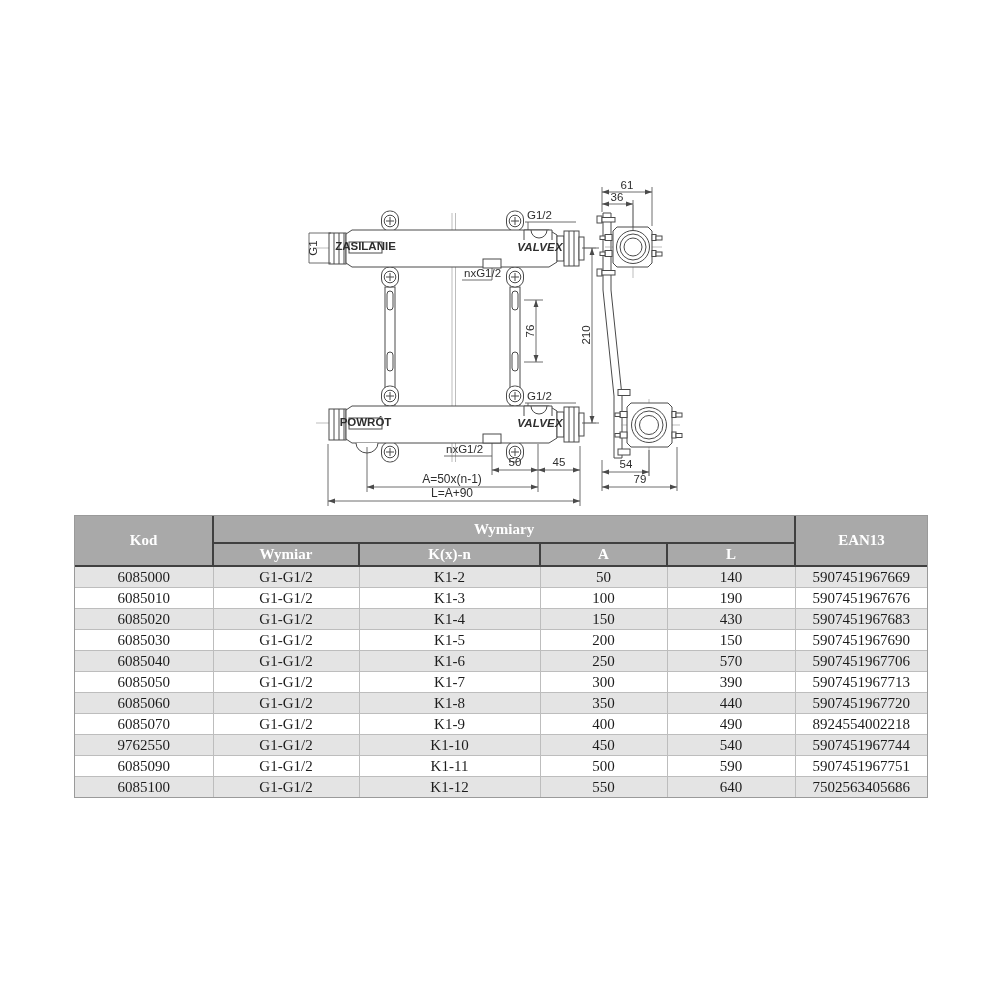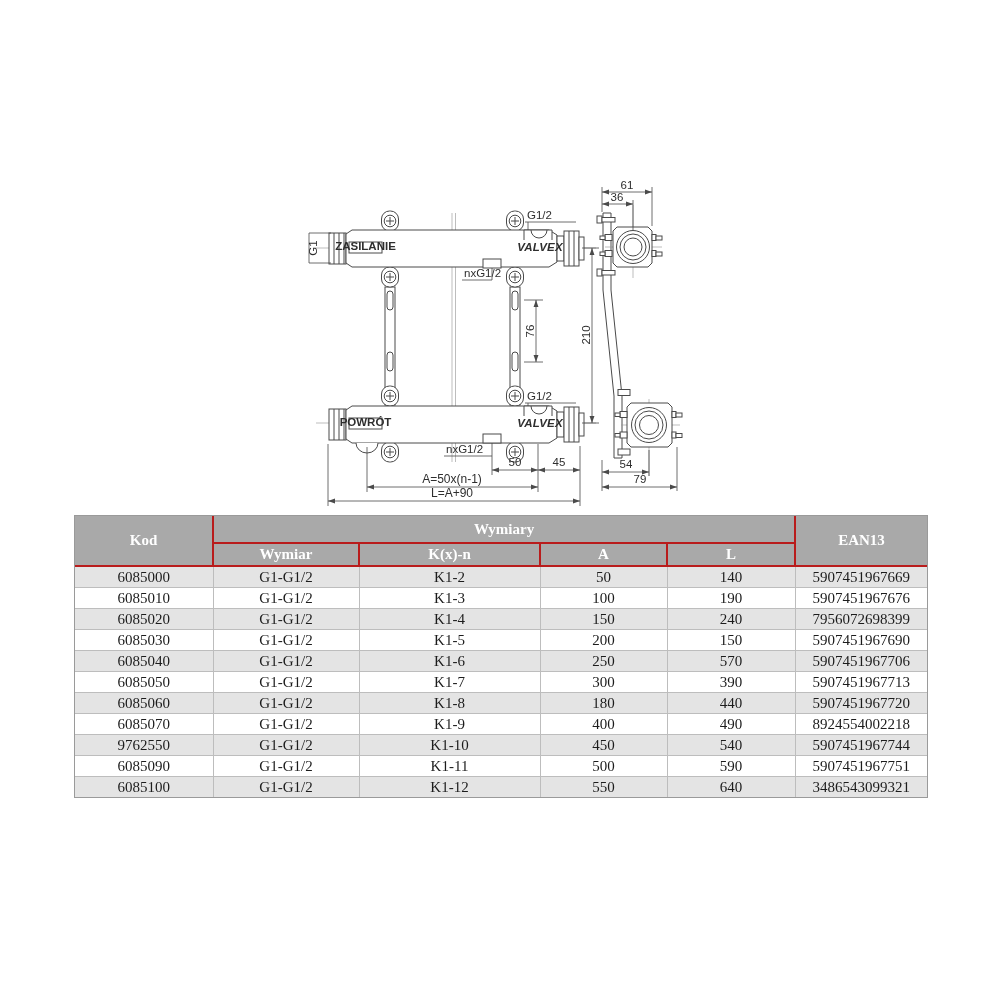--- a/index.html
+++ b/index.html
@@ -20,21 +20,21 @@
   .brand{font-size:5.6px;font-weight:bold;font-style:italic;fill:#3a3a3a;letter-spacing:.2px;}
   
   .tablewrap{
     position:absolute;left:74px;top:515px;width:852px;
     border:1px solid var(--tborder);
     font-family:Liberation Serif, serif;
   }
   table{width:852px;border-collapse:collapse;table-layout:fixed;}
   th{
     background:var(--hbg);color:var(--htext);font-weight:bold;font-size:15px;
-    border:2px solid #b91c1c;padding:0;text-align:center;
+    border:2px solid #404040;padding:0;text-align:center;
   }
   th:first-child{border-left:none;} th:last-child{border-right:none;}
   tr.h1 th{border-top:none;height:26px;}
   tr.h2 th{height:21px;}
   td{
     font-size:15px;color:#1c1c1c;text-align:center;border:1px solid #bdbdbd;
     padding:0;height:20px;background:#fff;
   }
   td:first-child{border-left:none;} td:last-child{border-right:none;}
   tbody tr:last-child td{border-bottom:none;}
@@ -296,22 +296,22 @@
           <td>K1-3</td>
           <td>100</td>
           <td>190</td>
           <td>5907451967676</td>
         </tr>
         <tr class="alt">
           <td>6085020</td>
           <td>G1-G1/2</td>
           <td>K1-4</td>
           <td>150</td>
-          <td>240</td>
-          <td>7956072698399</td>
+          <td>430</td>
+          <td>5907451967683</td>
         </tr>
         <tr>
           <td>6085030</td>
           <td>G1-G1/2</td>
           <td>K1-5</td>
           <td>200</td>
           <td>150</td>
           <td>5907451967690</td>
         </tr>
         <tr class="alt">
@@ -327,21 +327,21 @@
           <td>G1-G1/2</td>
           <td>K1-7</td>
           <td>300</td>
           <td>390</td>
           <td>5907451967713</td>
         </tr>
         <tr class="alt">
           <td>6085060</td>
           <td>G1-G1/2</td>
           <td>K1-8</td>
-          <td>180</td>
+          <td>350</td>
           <td>440</td>
           <td>5907451967720</td>
         </tr>
         <tr>
           <td>6085070</td>
           <td>G1-G1/2</td>
           <td>K1-9</td>
           <td>400</td>
           <td>490</td>
           <td>8924554002218</td>
@@ -361,17 +361,17 @@
           <td>500</td>
           <td>590</td>
           <td>5907451967751</td>
         </tr>
         <tr class="alt">
           <td>6085100</td>
           <td>G1-G1/2</td>
           <td>K1-12</td>
           <td>550</td>
           <td>640</td>
-          <td>3486543099321</td>
+          <td>7502563405686</td>
         </tr>
       </tbody>
   </table>
 </div>
 
 </body></html>

